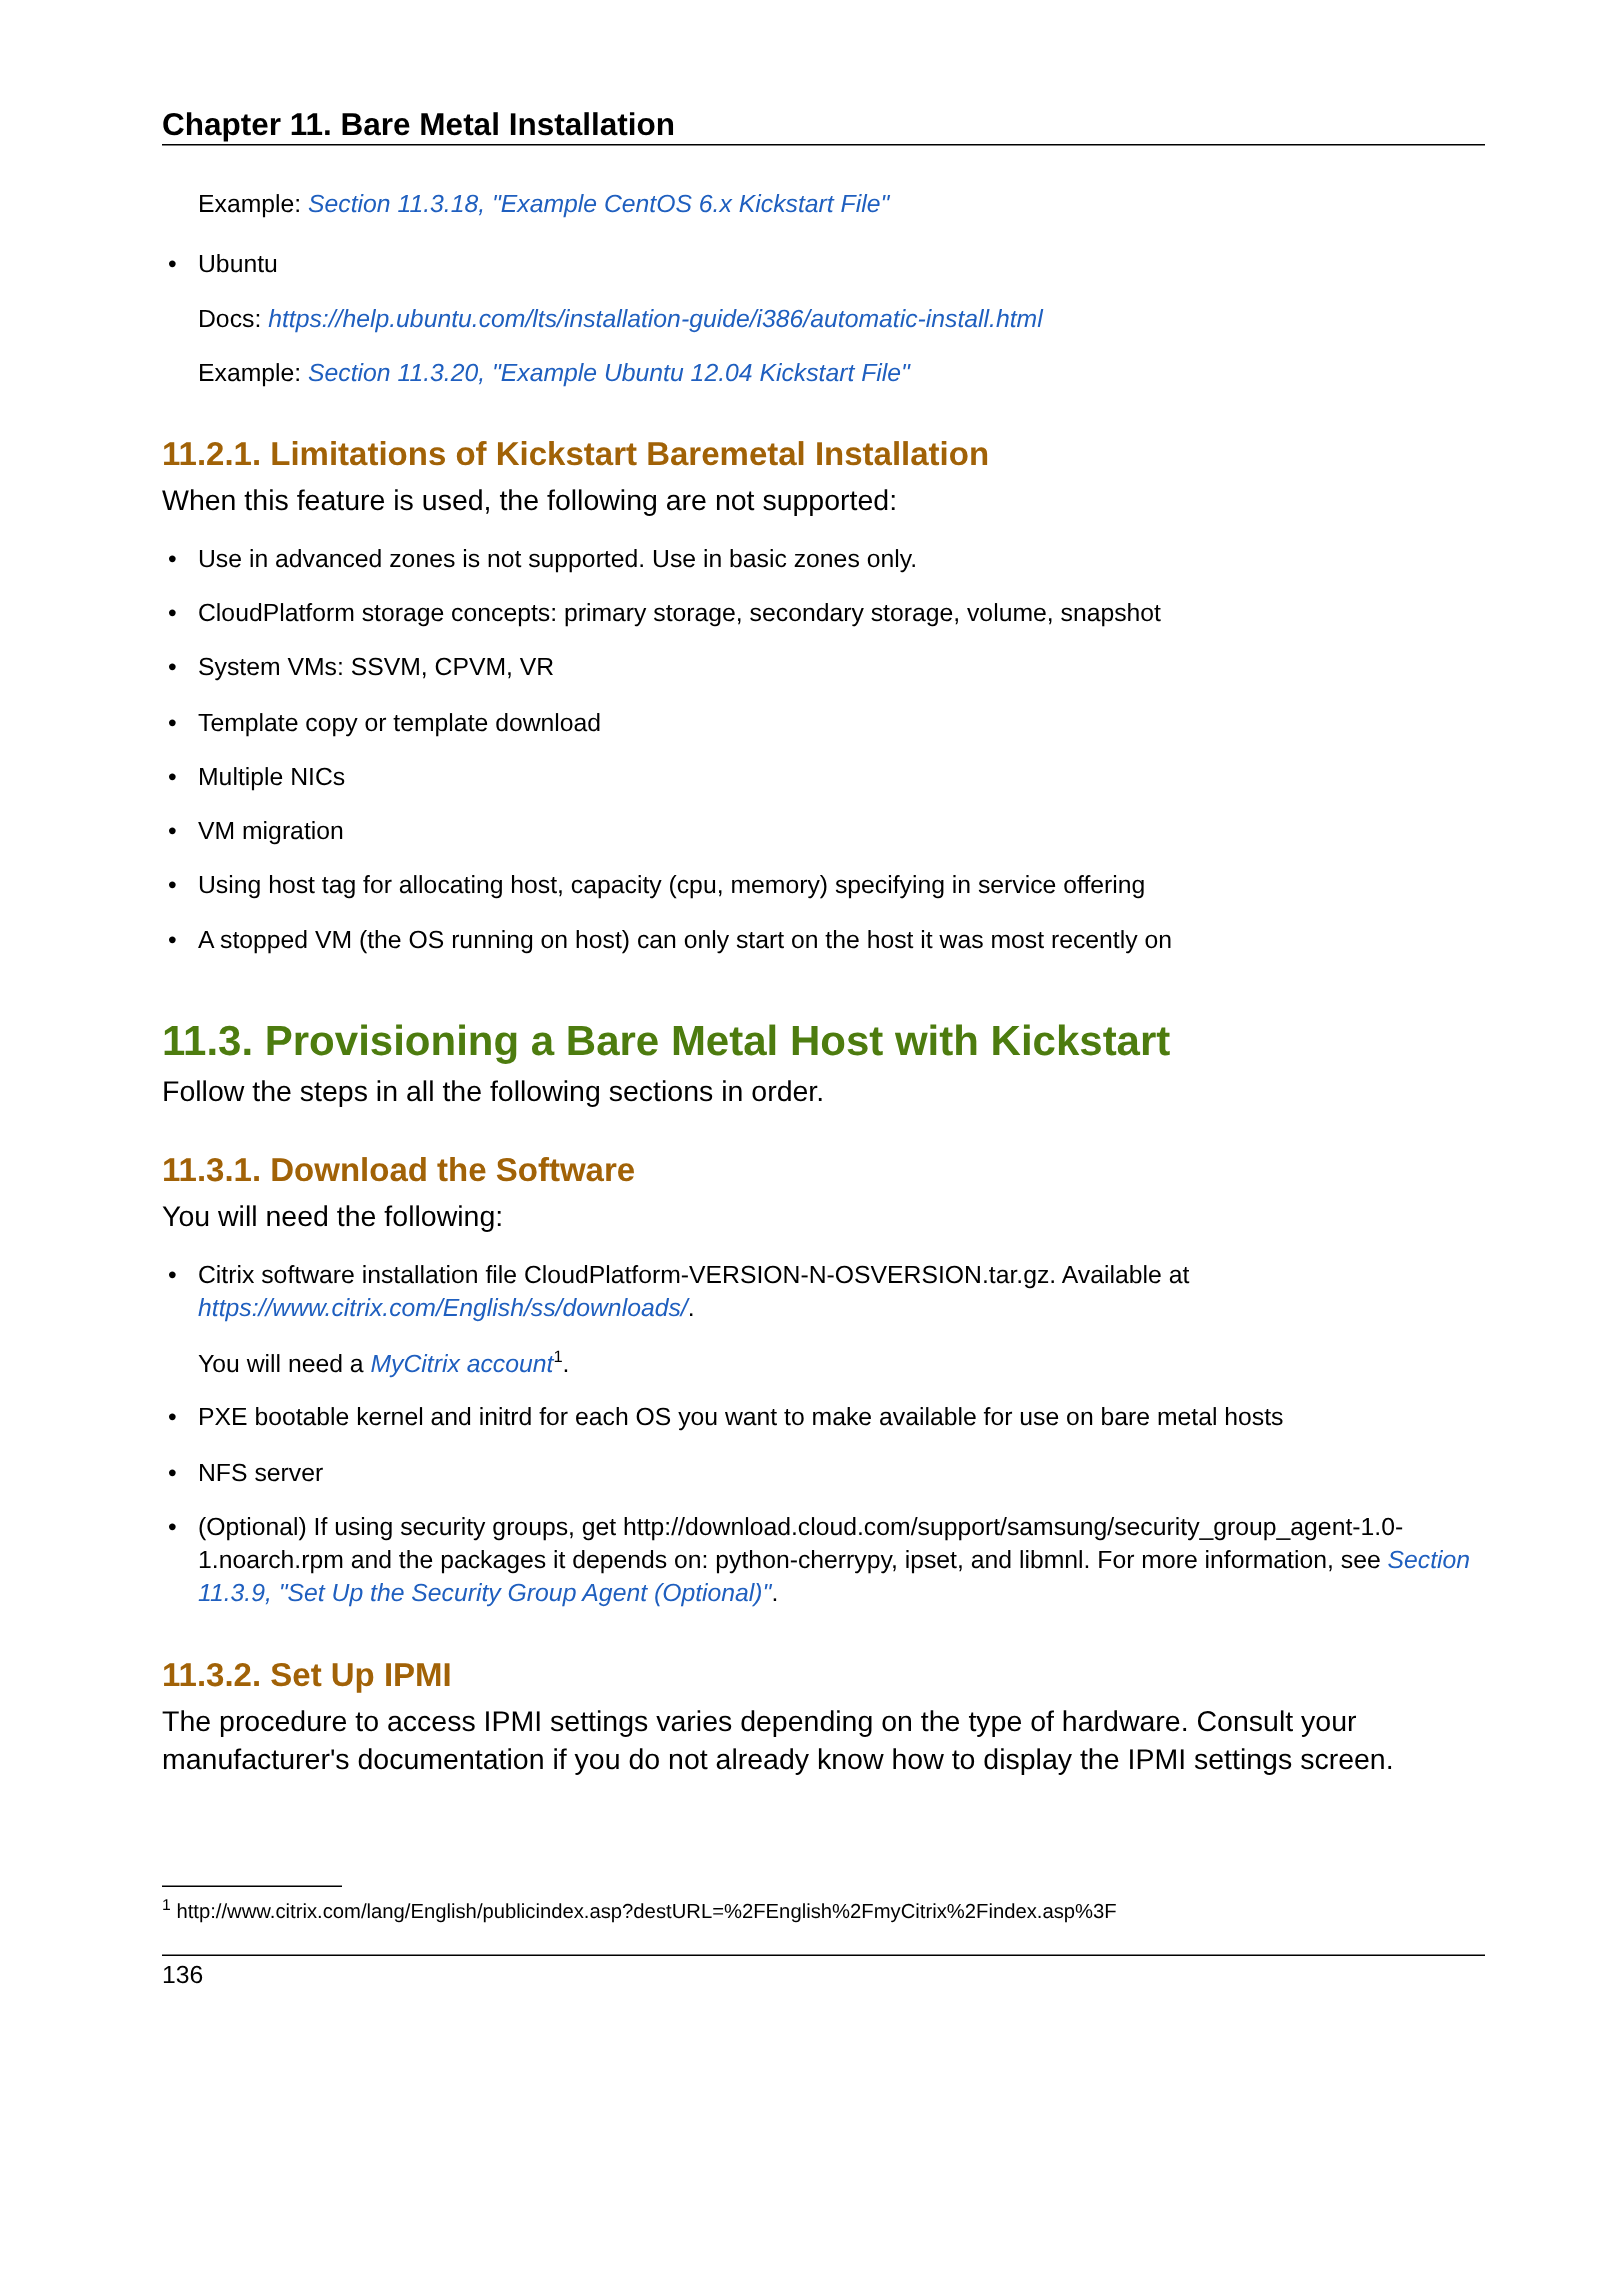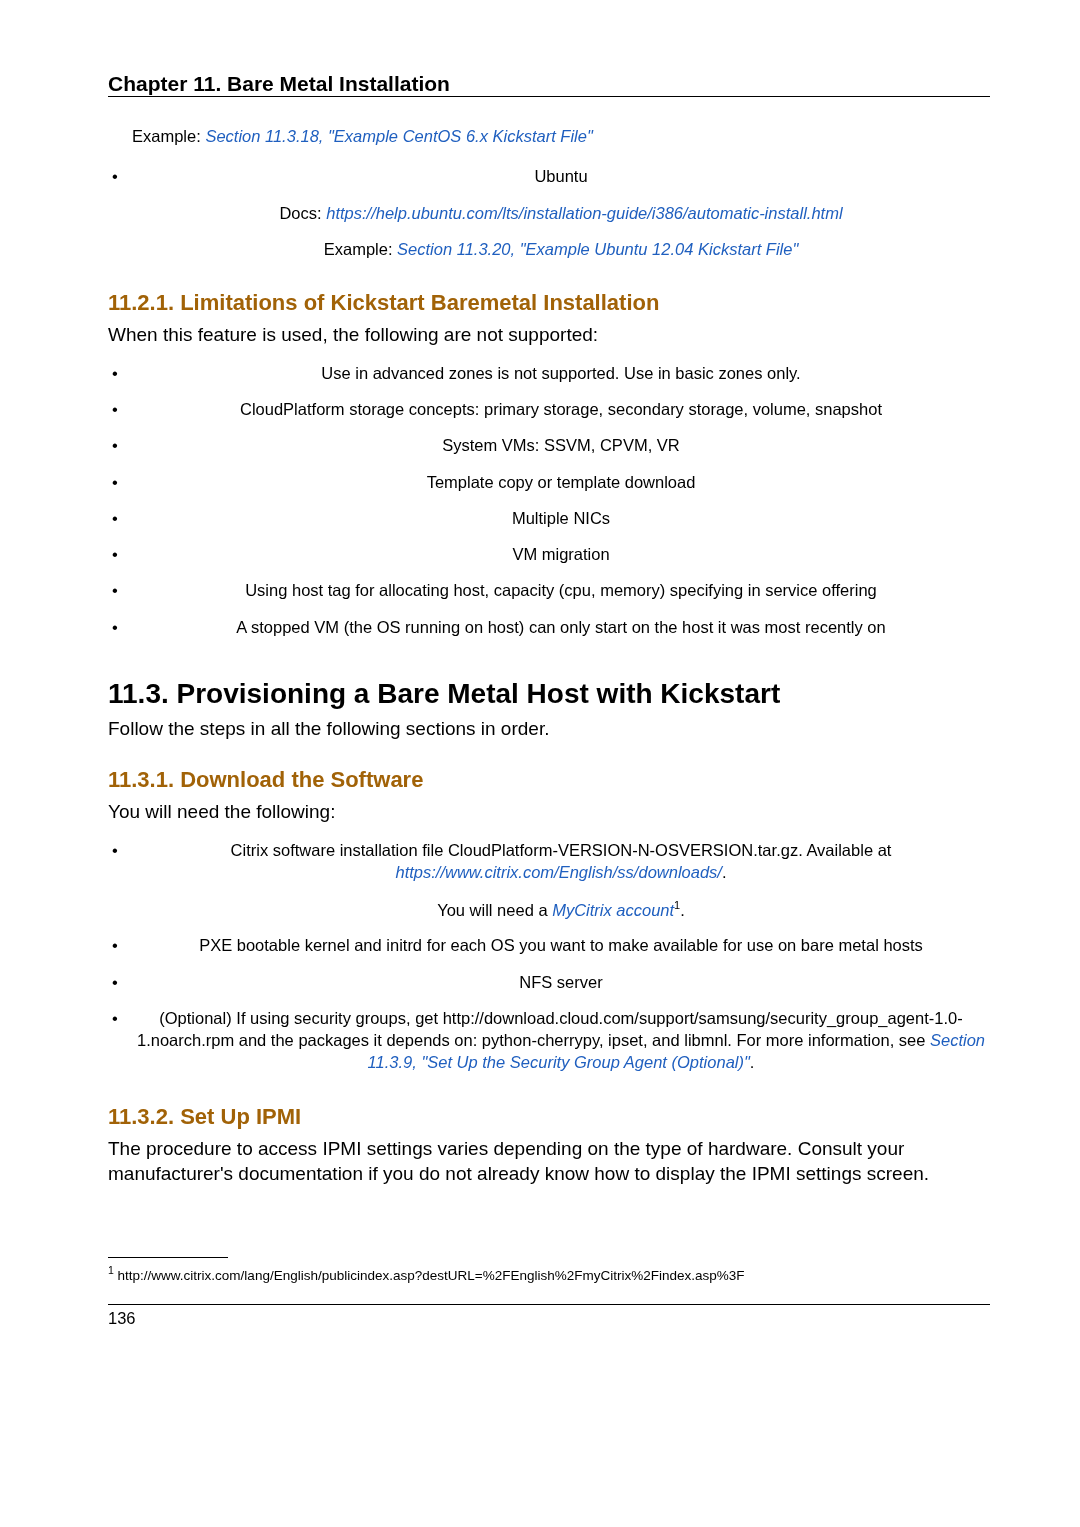--- a/index.html
+++ b/index.html
@@ -3,25 +3,25 @@
 <meta charset="utf-8">
 <style>
   * { box-sizing: border-box; margin: 0; padding: 0; }
   html, body { width: 1080px; height: 1527px; background: #fff; font-family: "Liberation Sans", "DejaVu Sans", Arial, sans-serif; color: #000; }
   .page { padding: 72px 90px 40px 108px; }
   .chap-head { font-size: 21px; font-weight: 700; padding-bottom: 0; border-bottom: 1px solid #000; margin-bottom: 28px; }
   .para { font-size: 16.5px; line-height: 1.35; margin-bottom: 18px; }
   .indent { padding-left: 24px; }
   a.link { color: #1f5fbf; font-style: italic; text-decoration: none; }
   ul.bullets { list-style: none; padding-left: 0; margin-bottom: 20px; }
-  ul.bullets > li { font-size: 16.5px; line-height: 1.35; padding-left: 24px; position: relative; margin-bottom: 14px; text-align: center; }
+  ul.bullets > li { font-size: 16.5px; line-height: 1.35; padding-left: 24px; position: relative; margin-bottom: 14px; }
   ul.bullets > li::before { content: "•"; position: absolute; left: 4px; top: 0; }
   ul.tight > li { margin-bottom: 4px; }
   .h3 { font-size: 22px; font-weight: 700; color: #a16207; margin-top: 30px; margin-bottom: 6px; }
-  .h2 { font-size: 28px; font-weight: 700; color: #000000; margin-top: 40px; margin-bottom: 6px; }
+  .h2 { font-size: 28px; font-weight: 700; color: #4d7c0f; margin-top: 40px; margin-bottom: 6px; }
   .sub { font-size: 19px; line-height: 1.35; margin-bottom: 14px; }
   .sp14 { height: 14px; }
   .footrule { border: none; border-top: 1px solid #000; width: 120px; margin-top: 70px; margin-bottom: 6px; }
   .footnote { font-size: 13.5px; line-height: 1.3; }
   .footnote sup { font-size: 10.5px; }
   .btmrule { border: none; border-top: 1px solid #000; margin-top: 20px; margin-bottom: 4px; }
   .pgnum { font-size: 16.5px; }
   .sup { font-size: 11px; vertical-align: super; }
 </style>
 </head>

